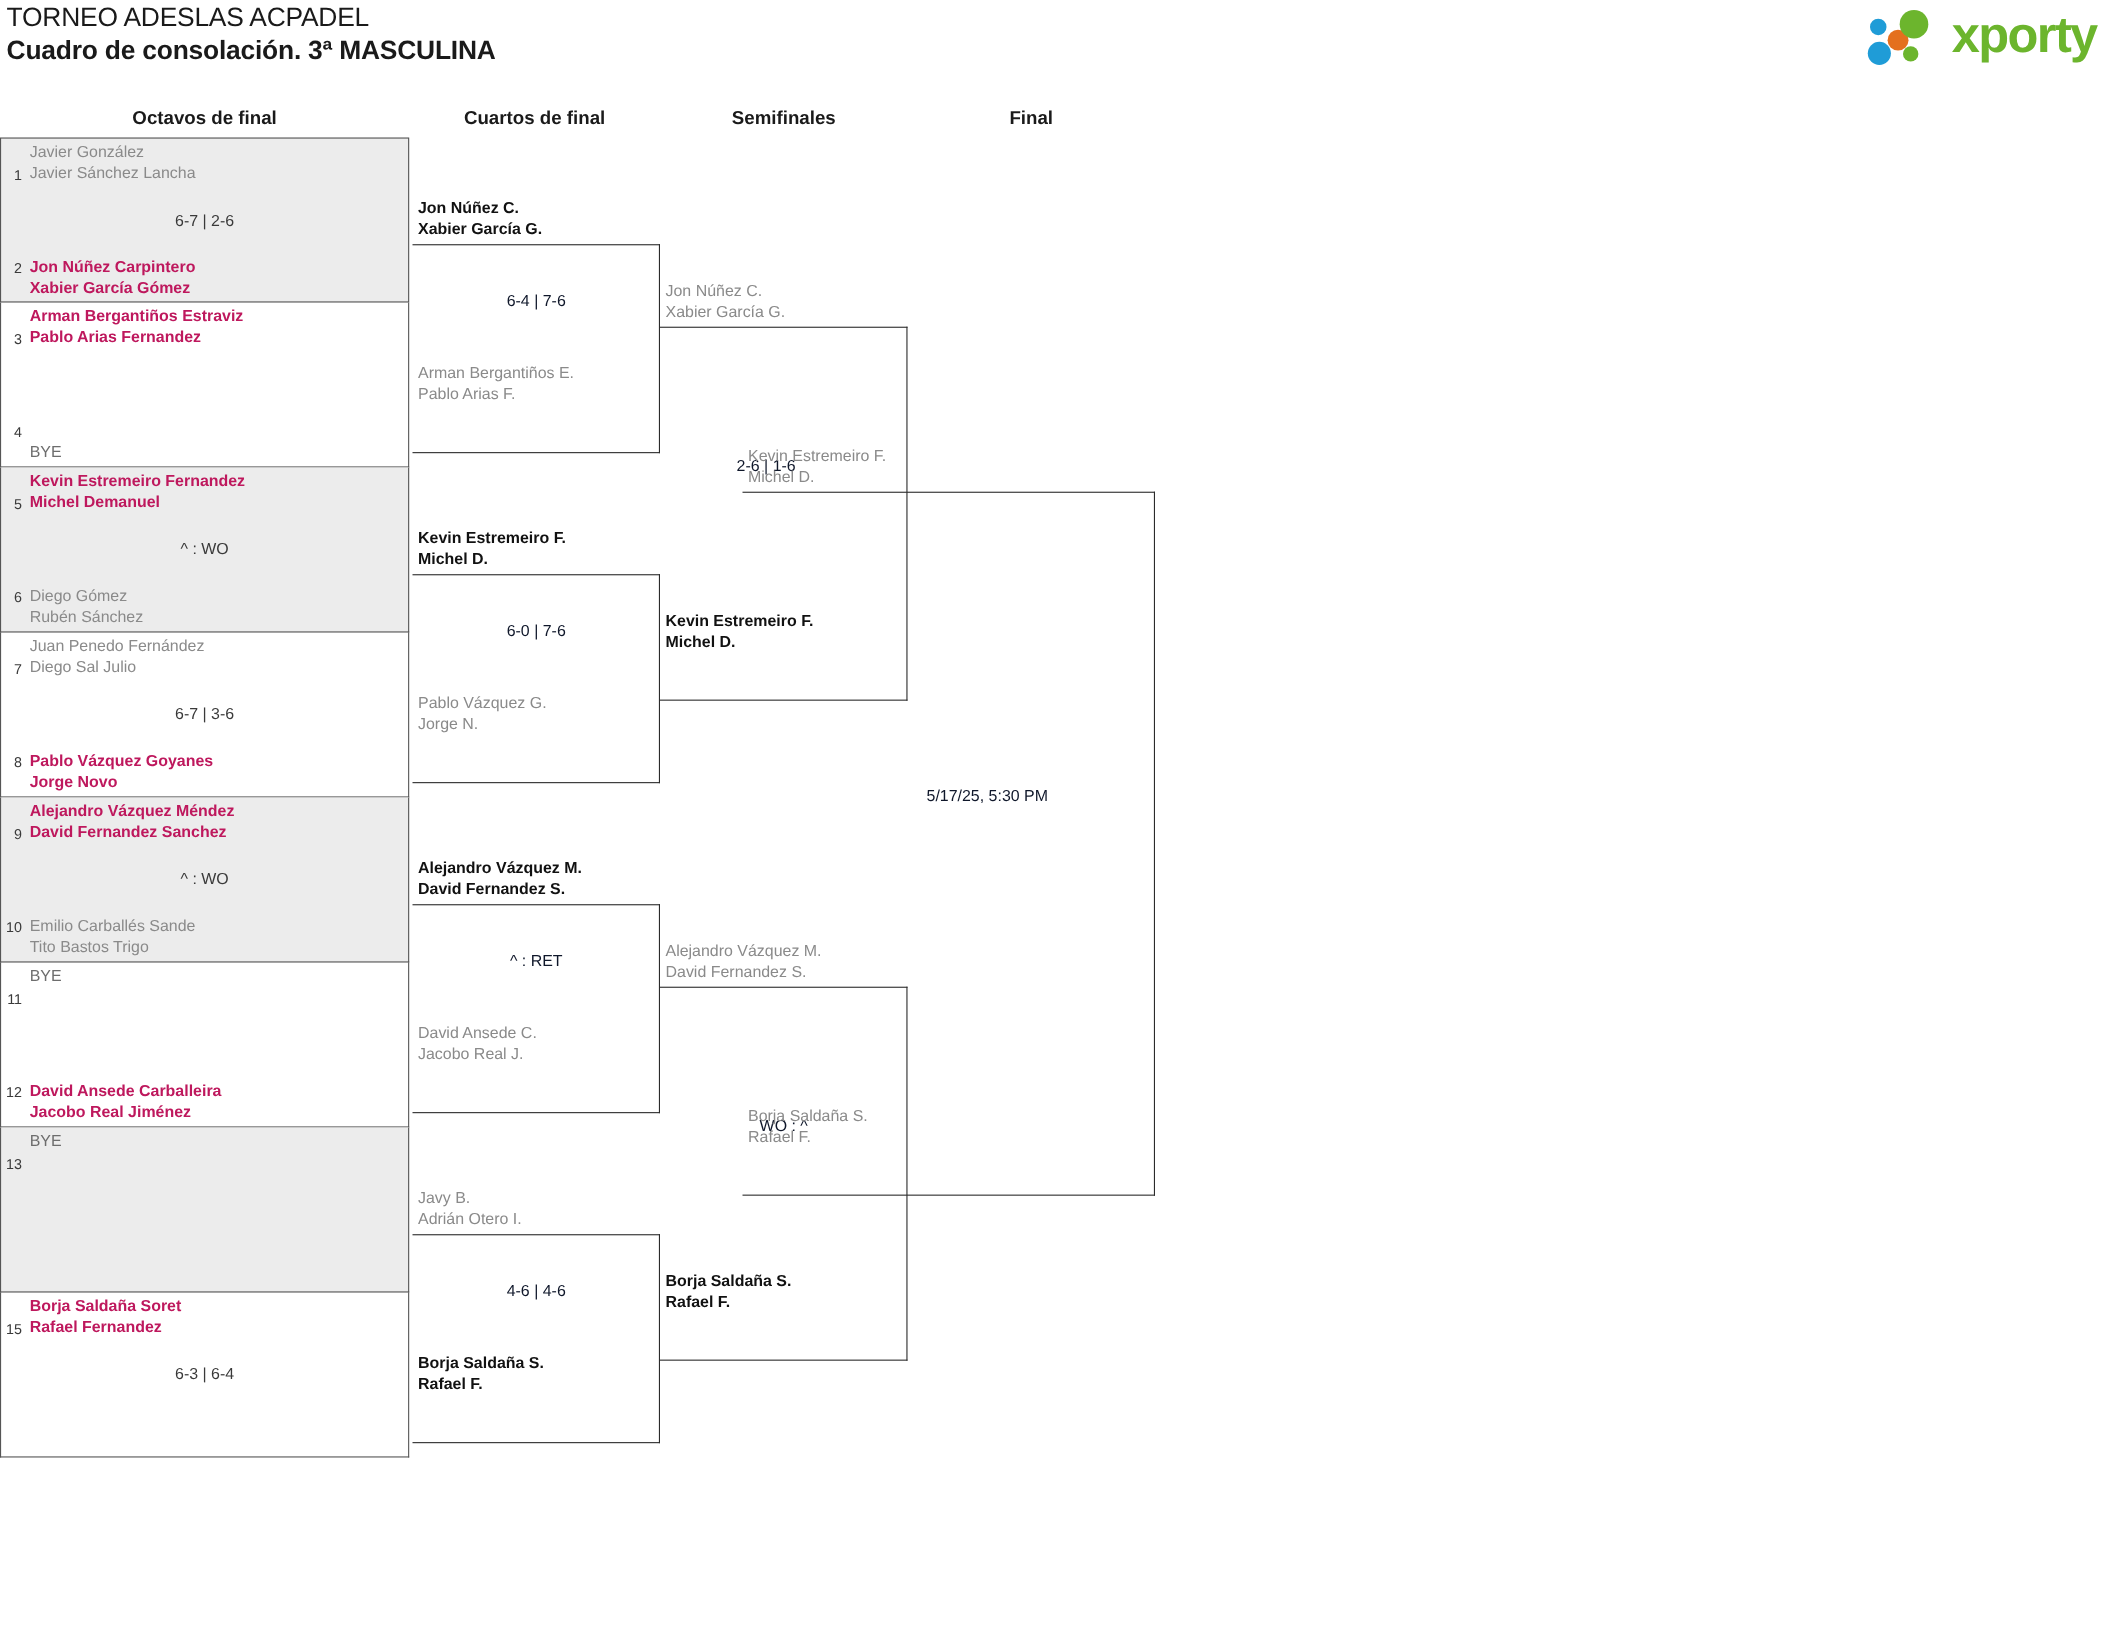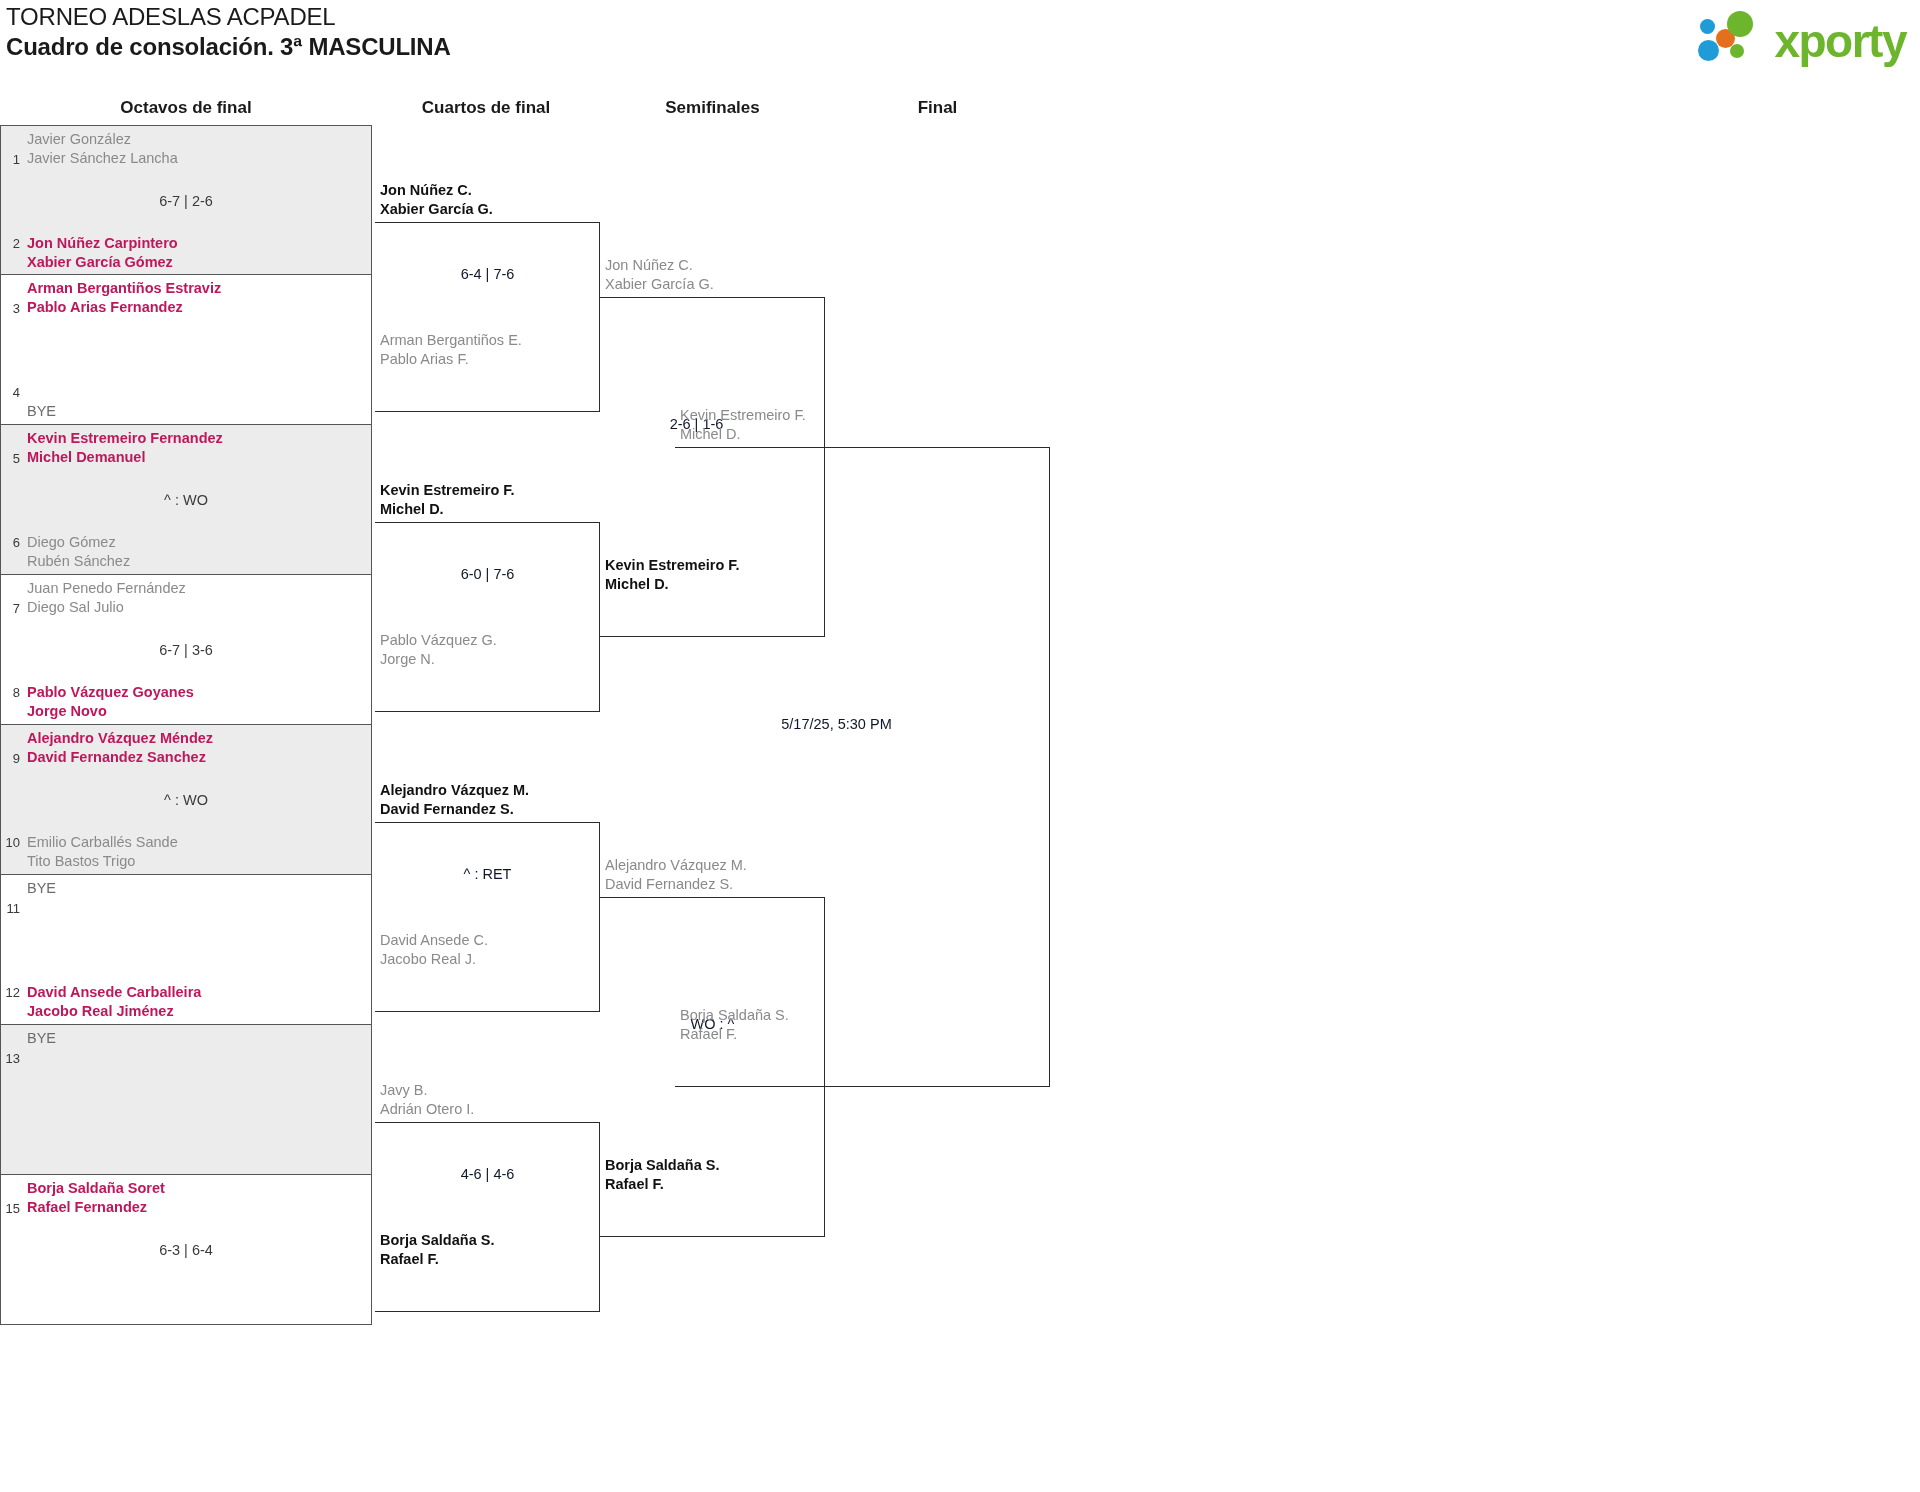--- a/index.html
+++ b/index.html
@@ -9,21 +9,21 @@
     font-family: "Liberation Sans", sans-serif;
     overflow: hidden;
   }
   #root { position: relative; width: 1920px; height: 1492px; }
 
   
   .title-block { position: absolute; left: 6px; top: 2px; }
   .title-line1 { font-size: 24px; font-weight: normal; color: #1a1a1a; letter-spacing: -0.2px; line-height: 30px; }
   .title-line2 { font-size: 24px; font-weight: bold; color: #1a1a1a; letter-spacing: -0.2px; line-height: 30px; }
 
-  .logo { position: absolute; right: 14px; top: 8px; height: 56px; display: flex; align-items: flex-end; }
+  .logo { position: absolute; right: 14px; top: 8px; height: 56px; display: flex; align-items: flex-start; }
   .logo-mark { position: relative; width: 76px; height: 54px; }
   .dot { position: absolute; border-radius: 50%; }
   .logo-text { font-size: 46px; font-weight: bold; color: #6cb52d; letter-spacing: -1.5px; line-height: 46px; margin-left: 2px; }
 
   
   .round-head {
     position: absolute; text-align: center;
     font-size: 17px; font-weight: bold; color: #1a1a1a;
     top: 98px;
   }
@@ -280,16 +280,16 @@
       <div class="mscore" style="left: 600px; width: 225px; top: 1016px;">WO : ^</div>
       <div class="adv" style="left: 675px; top: 406px; width: 225px;">
         <div class="p">Kevin Estremeiro F.</div>
         <div class="p">Michel D.</div>
       </div>
       <div class="adv" style="left: 675px; top: 1006px; width: 225px;">
         <div class="p">Borja Saldaña S.</div>
         <div class="p">Rafael F.</div>
       </div>
       <div class="mbox" style="left: 675px; top: 447px; width: 375px; height: 640px;"></div>
-      <div class="mscore" style="left: 649px; width: 375px; top: 716px;">5/17/25, 5:30 PM</div>
+      <div class="mscore" style="left: 710px; width: 375px; top: 716px;">5/17/25, 5:30 PM</div>
     </div>
 
 </div>
 
 </body></html>

